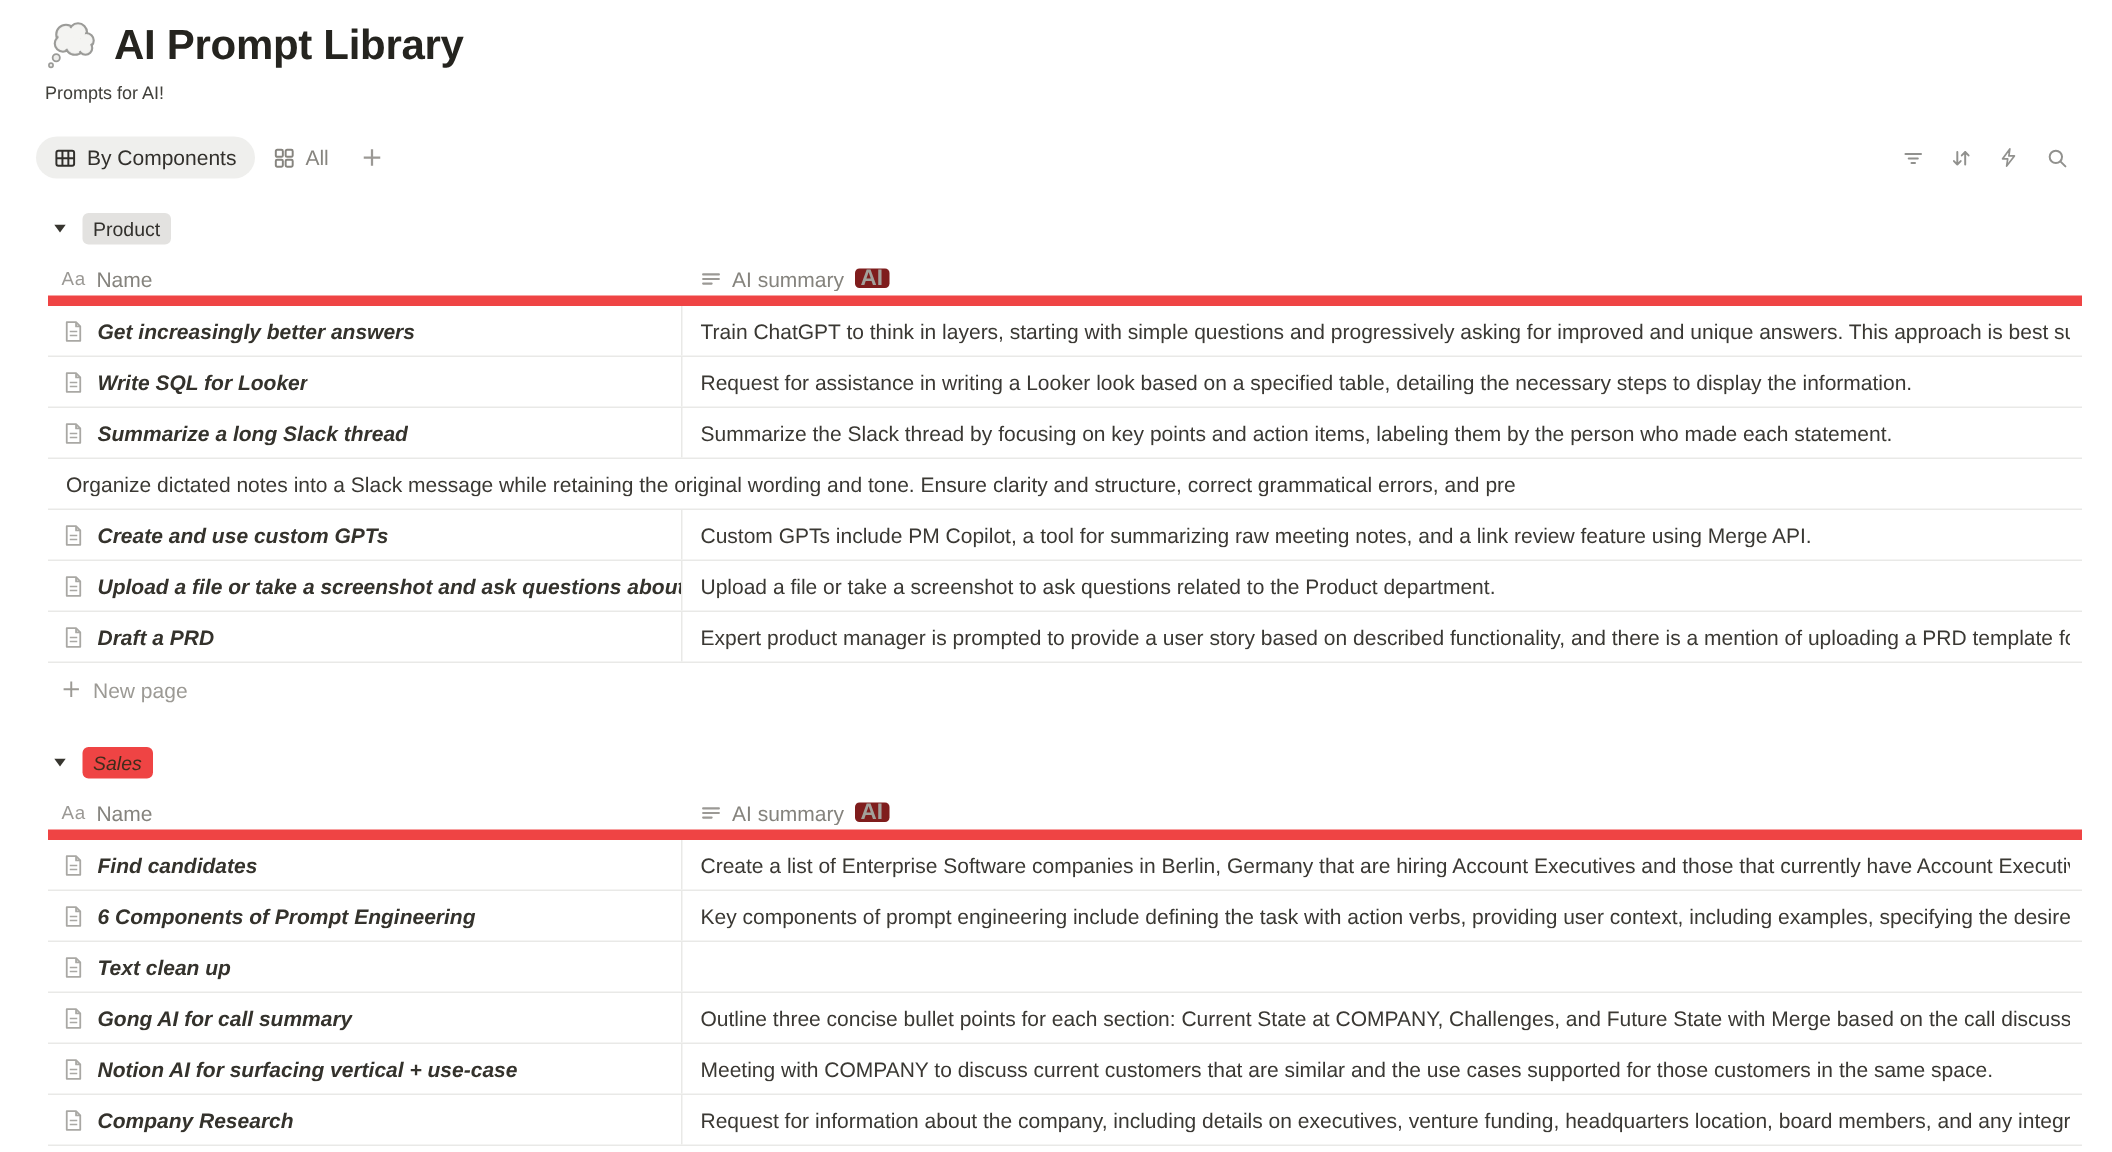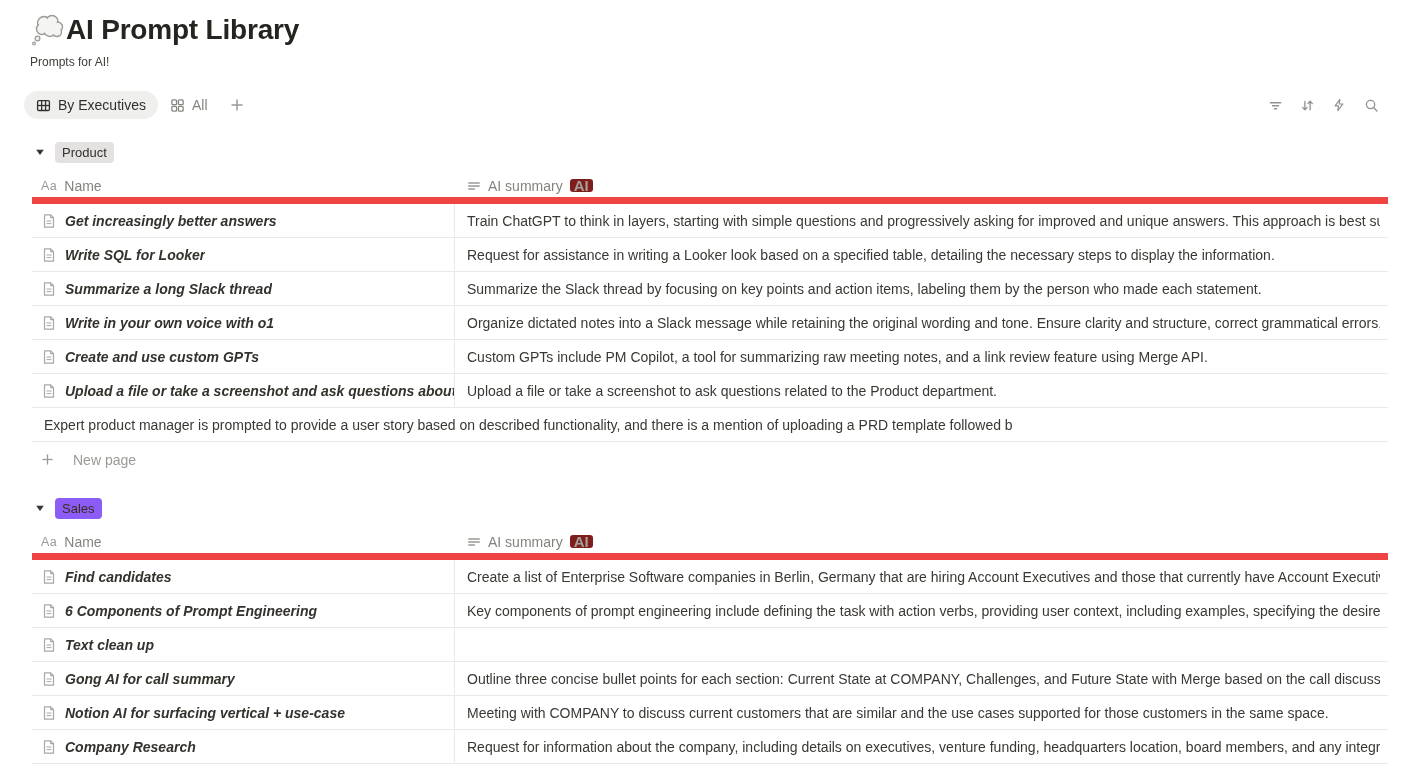--- a/index.html
+++ b/index.html
@@ -6,21 +6,21 @@
   html, body { background: #ffffff; }
   body {
     width: 1408px; height: 768px; overflow: hidden;
     font-family: "Liberation Sans", "DejaVu Sans", sans-serif;
     color: #37352F;
   }
   .page { padding: 12px 0 0 0; }
 
   
   .header { padding-left: 30px; }
-  .title-row { display: flex; align-items: center; }
+  .title-row { display: flex; align-items: center; gap: 10px; }
   .page-emoji { width: 36px; height: 36px; display: inline-flex; align-items: flex-end; cursor: pointer; }
   .page-title { font-size: 28px; font-weight: 700; letter-spacing: -0.2px; color: #25241F; }
   .page-subtitle { margin-top: 7px; font-size: 12px; color: #41403B; }
 
   
   .tabbar {
     margin-top: 20px; height: 32px;
     display: flex; align-items: center;
     padding-left: 24px; padding-right: 24px;
   }
@@ -60,21 +60,21 @@
   .trow .col-name { border-right: 1px solid #E9E9E7; gap: 8px; font-style: italic; }
   .trow .col-name .name-text {
     font-size: 14px; font-weight: 600; color: #34322C;
     white-space: nowrap; overflow: hidden;
   }
   .trow .col-summary { font-size: 14px; color: #3A3833; }
   .trow .col-summary .sum-text { white-space: nowrap; overflow: hidden; }
   .page-icon { flex: 0 0 auto; display: inline-flex; }
 
   .new-page-row {
-    display: flex; align-items: center; gap: 19px;
+    display: flex; align-items: center; gap: 8px;
     height: 35px; padding-left: 9px; color: #9C9A95; font-size: 14px; cursor: pointer;
   }
 
   svg { display: block; }
 </style>
 </head>
 <body>
 
 <div class="page">
 
@@ -110,21 +110,21 @@
   <div class="tabbar">
     <div class="view-tab active">
       <span class="t-icon">
         <svg width="15" height="15" viewBox="0 0 16 16" fill="none" stroke="#32302C" stroke-width="1.4">
           <rect x="1.7" y="2.7" width="12.6" height="10.6" rx="1.4"></rect>
           <line x1="1.7" y1="8" x2="14.3" y2="8"></line>
           <line x1="6" y1="2.7" x2="6" y2="13.3"></line>
           <line x1="10.2" y1="2.7" x2="10.2" y2="13.3"></line>
         </svg>
       </span>
-      <span>By Executives</span>
+      <span>By Components</span>
     </div>
     <div class="view-tab">
       <span class="t-icon">
         <svg width="15" height="15" viewBox="0 0 16 16" fill="none" stroke="#87857F" stroke-width="1.4">
           <rect x="2" y="2" width="5" height="5" rx="1"></rect>
           <rect x="9" y="2" width="5" height="5" rx="1"></rect>
           <rect x="2" y="9" width="5" height="5" rx="1"></rect>
           <rect x="9" y="9" width="5" height="5" rx="1"></rect>
         </svg>
       </span>
@@ -239,31 +239,20 @@
         </svg>
       </span>
       <span class="name-text">Summarize a long Slack thread</span>
     </div>
     <div class="col-summary">
       <span class="sum-text">Summarize the Slack thread by focusing on key points and action items, labeling them by the person who made each statement.</span>
     </div>
   </div>
 
   <div class="trow">
-    <div class="col-name">
-      <span class="page-icon">
-        <svg width="16" height="16" viewBox="0 0 16 16" fill="#ffffff" stroke="#A9A8A4" stroke-width="1.2" stroke-linejoin="round">
-          <path d="M3.5 1.8 h6.2 l2.8 2.8 v9.6 h-9 z"></path>
-          <path d="M9.7 1.8 v2.8 h2.8" fill="none"></path>
-          <line x1="5.5" y1="8" x2="10.5" y2="8" stroke-width="1"></line>
-          <line x1="5.5" y1="10.6" x2="10.5" y2="10.6" stroke-width="1"></line>
-        </svg>
-      </span>
-      <span class="name-text">Write in your own voice with o1</span>
-    </div>
     <div class="col-summary">
       <span class="sum-text">Organize dictated notes into a Slack message while retaining the original wording and tone. Ensure clarity and structure, correct grammatical errors, and pre</span>
     </div>
   </div>
 
   <div class="trow">
     <div class="col-name">
       <span class="page-icon">
         <svg width="16" height="16" viewBox="0 0 16 16" fill="#ffffff" stroke="#A9A8A4" stroke-width="1.2" stroke-linejoin="round">
           <path d="M3.5 1.8 h6.2 l2.8 2.8 v9.6 h-9 z"></path>
@@ -290,20 +279,31 @@
         </svg>
       </span>
       <span class="name-text">Upload a file or take a screenshot and ask questions about it</span>
     </div>
     <div class="col-summary">
       <span class="sum-text">Upload a file or take a screenshot to ask questions related to the Product department.</span>
     </div>
   </div>
 
   <div class="trow">
+    <div class="col-name">
+      <span class="page-icon">
+        <svg width="16" height="16" viewBox="0 0 16 16" fill="#ffffff" stroke="#A9A8A4" stroke-width="1.2" stroke-linejoin="round">
+          <path d="M3.5 1.8 h6.2 l2.8 2.8 v9.6 h-9 z"></path>
+          <path d="M9.7 1.8 v2.8 h2.8" fill="none"></path>
+          <line x1="5.5" y1="8" x2="10.5" y2="8" stroke-width="1"></line>
+          <line x1="5.5" y1="10.6" x2="10.5" y2="10.6" stroke-width="1"></line>
+        </svg>
+      </span>
+      <span class="name-text">Draft a PRD</span>
+    </div>
     <div class="col-summary">
       <span class="sum-text">Expert product manager is prompted to provide a user story based on described functionality, and there is a mention of uploading a PRD template followed b</span>
     </div>
   </div>
 </div>
       <div class="new-page-row">
         <svg width="13" height="13" viewBox="0 0 14 14" stroke="#9C9A95" stroke-width="1.4">
           <line x1="7" y1="1.5" x2="7" y2="12.5"></line>
               <line x1="1.5" y1="7" x2="12.5" y2="7"></line>
         </svg>
@@ -312,21 +312,21 @@
     </div>
   </div>
 
   <div class="section">
     <div class="section-toggle-row">
       <span class="toggle-tri">
         <svg width="10" height="10" viewBox="0 0 10 10">
               <path d="M1.2 2.8 L8.8 2.8 L5 8 Z" fill="#37352F"></path>
             </svg>
       </span>
-      <span class="section-badge" style="background: #8b5cf6; color: rgb(64, 44, 27);">Sales</span>
+      <span class="section-badge" style="background: #ef4444; color: rgb(64, 44, 27); font-style: italic;">Sales</span>
     </div>
     <div class="table">
       <div class="thead">
         <div class="col-name">
           <span class="aa-glyph">Aa</span>
           <span>Name</span>
         </div>
         <div class="col-summary">
           <span>
             <svg width="14" height="14" viewBox="0 0 16 16" stroke="#9B9995" stroke-width="1.6" stroke-linecap="round">

